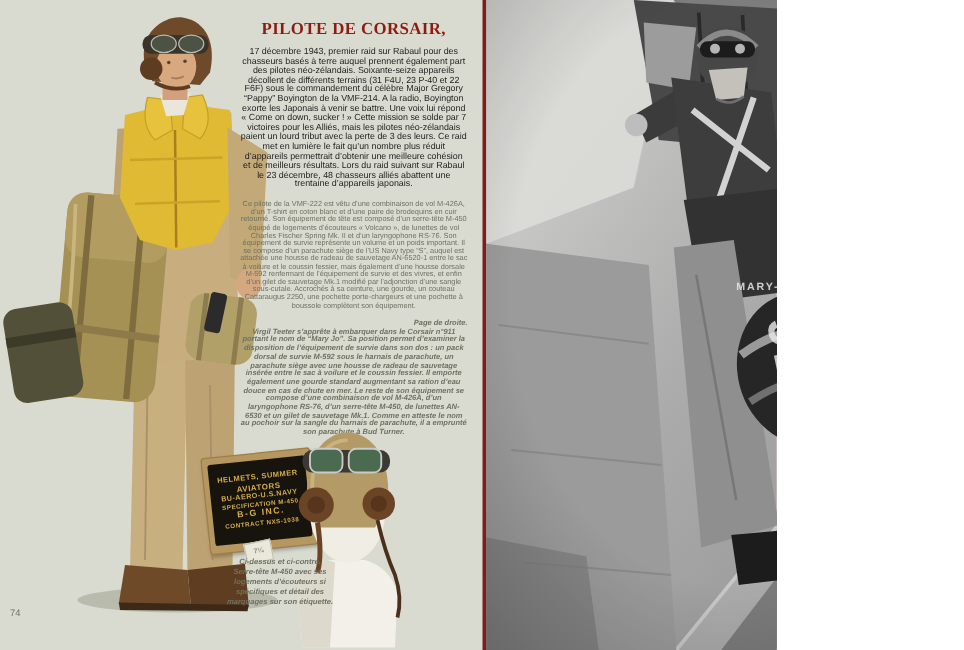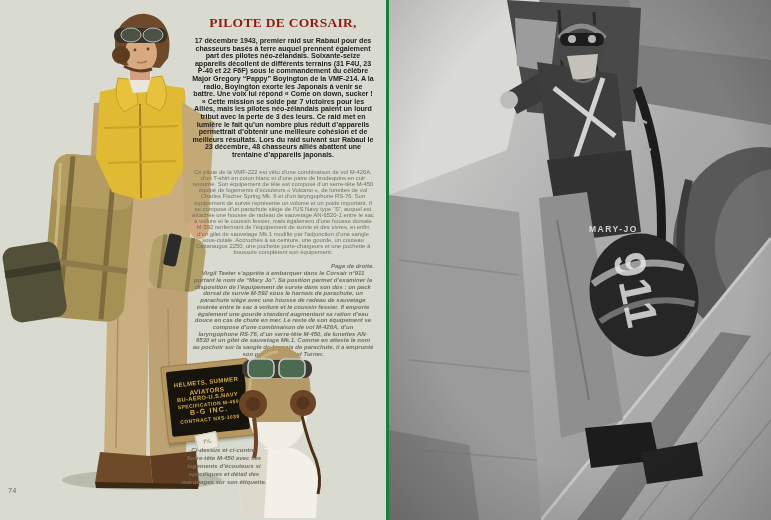--- a/index.html
+++ b/index.html
@@ -1,25 +1,25 @@
 <!DOCTYPE html>
 <html><head>
 <meta charset="utf-8">
 <style>
   html,body{margin:0;padding:0;background:#ffffff;}
-  .spread{position:relative;width:771px;height:520px;background:#15803d;overflow:hidden;
+  .spread{position:relative;width:621px;height:520px;background:#7f1d1d;overflow:hidden;
           font-family:"Liberation Sans",sans-serif;}
   
   .page-left{position:absolute;left:0;top:0;width:386px;height:520px;background:#d9dbd1;}
   .text-col{position:absolute;left:192px;top:15px;width:182px;text-align:center;}
   .title1{font-family:"Liberation Serif",serif;font-weight:bold;font-size:13.5px;
           letter-spacing:.3px;color:#8e1b10;line-height:15px;}
   .title2{font-family:"Liberation Serif",serif;font-weight:bold;font-size:10px;
           letter-spacing:.2px;color:#8e1b10;line-height:12px;margin-top:1px;}
-  .intro{margin-top:8px;font-size:7.1px;line-height:7.6px;font-weight:700;color:#1f1f1f;}
+  .intro{margin-top:8px;font-size:7.1px;line-height:7.6px;font-weight:400;color:#1f1f1f;}
   .equip{margin-top:9px;font-size:5.9px;line-height:6.2px;font-weight:500;color:#6e7261;}
   .cap-head{margin-top:8px;font-size:6px;font-style:italic;font-weight:600;color:#6e7261;text-align:right;}
   .cap-body{margin-top:1px;font-size:6px;line-height:6.7px;font-style:italic;font-weight:600;color:#6e7261;}
   .helmet-cap{position:absolute;left:178px;top:446px;width:92px;text-align:center;
               font-style:italic;font-weight:600;color:#6e7261;font-size:6.1px;line-height:8px;}
   .page-num{position:absolute;left:8px;top:486px;font-size:7.5px;color:#6b6e60;}
   
   .tag{position:absolute;left:164px;top:362px;width:86px;height:76px;transform:rotate(-6deg);
        background:#b5975f;border:1px solid #9c7f4b;border-radius:3px;
        box-shadow:1px 2px 3px rgba(60,60,40,.35);}

